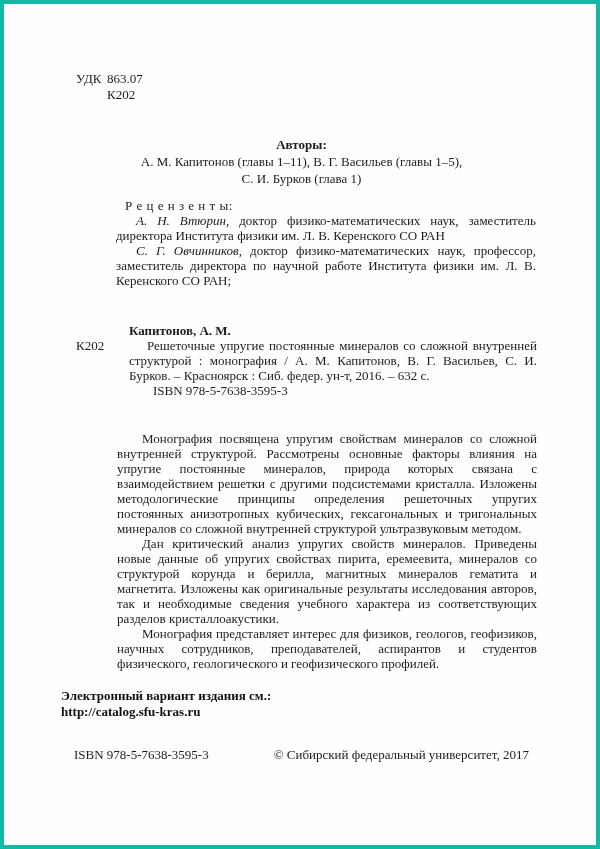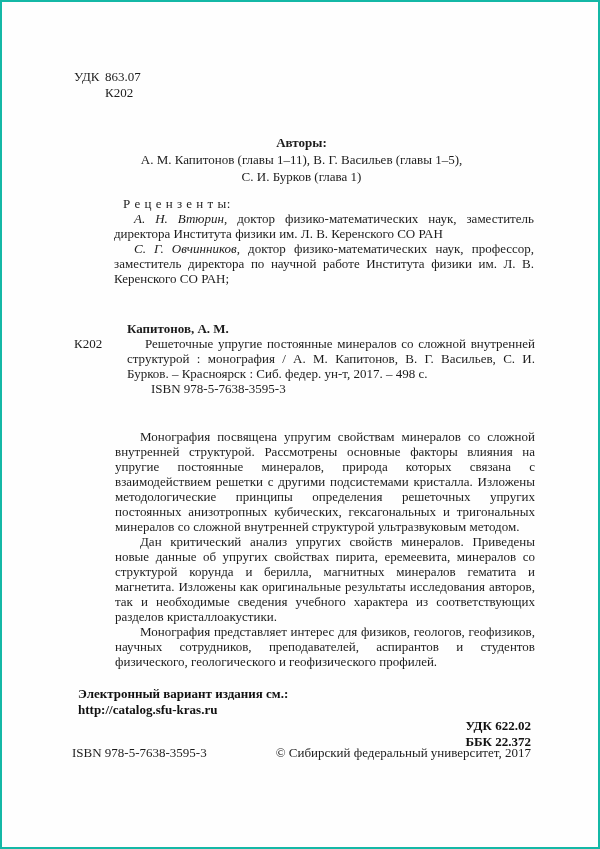--- a/index.html
+++ b/index.html
@@ -2,21 +2,21 @@
 <html><head>
 <meta charset="utf-8">
 <style>
   html, body { margin: 0; padding: 0; background: #ffffff; }
   .page {
     position: relative;
     width: 600px;
     height: 849px;
     box-sizing: border-box;
     background: #fefefe;
-    border: 2px solid #14b8a6;
+    border: 4px solid #14b8a6;
     font-family: "Liberation Serif", serif;
     font-size: 13px;
     line-height: 15px;
     color: #1c1c1c;
     overflow: hidden;
   }
   .content { padding: 67px 67px 0 70px; }
 
   
   .top-codes { margin-left: 2px; line-height: 16px; }
@@ -41,23 +41,23 @@
   .card-author { font-weight: bold; }
   .card-desc { margin: 0; text-align: justify; text-indent: 18px; }
   .card-isbn { margin-left: 24px; }
 
   
   .annotation { margin-top: 33px; margin-left: 43px; width: 420px; }
   .annotation p { margin: 0; text-align: justify; text-indent: 25px; }
 
   
   .footer-row1 {
-    position: absolute; top: 684px; left: 76px; right: 67px;
+    position: absolute; top: 684px; left: 57px; right: 67px;
     display: flex; justify-content: space-between;
-    font-weight: bold; line-height: 16px; color: #111; flex-direction: column;
+    font-weight: bold; line-height: 16px; color: #111;
   }
   .footer-codes { text-align: right; }
   .footer-row2 {
     position: absolute; top: 743px; left: 70px; right: 67px;
     display: flex; justify-content: space-between;
   }
 </style>
 </head>
 <body>
 
@@ -84,41 +84,37 @@
     <div class="reviewers-block">
       <div class="rev-heading">Р е ц е н з е н т ы:</div>
       <p class="rev-par"><span class="rev-name">А. Н. Втюрин</span><span>, доктор физико-математических наук, заместитель директора Института физики им. Л. В. Керенского СО РАН</span></p>
       <p class="rev-par"><span class="rev-name">С. Г. Овчинников</span><span>, доктор физико-математических наук, профессор, заместитель директора по научной работе Института физики им. Л. В. Керенского СО РАН;</span></p>
     </div>
 
     <div class="card-block">
       <div class="card-kcode">К202</div>
       <div class="card-content">
         <div class="card-author">Капитонов, А. М.</div>
-        <p class="card-desc">Решеточные упругие постоянные минералов со сложной внутренней структурой : монография / А. М. Капитонов, В. Г. Васильев, С. И. Бурков. – Красноярск : Сиб. федер. ун-т, 2017. – 498 с.</p>
+        <p class="card-desc">Решеточные упругие постоянные минералов со сложной внутренней структурой : монография / А. М. Капитонов, В. Г. Васильев, С. И. Бурков. – Красноярск : Сиб. федер. ун-т, 2016. – 632 с.</p>
         <div class="card-isbn">ISBN 978-5-7638-3595-3</div>
       </div>
     </div>
 
     <div class="annotation">
       <p>Монография посвящена упругим свойствам минералов со сложной внутренней структурой. Рассмотрены основные факторы влияния на упругие постоянные минералов, природа которых связана с взаимодействием решетки с другими подсистемами кристалла. Изложены методологические принципы определения решеточных упругих постоянных анизотропных кубических, гексагональных и тригональных минералов со сложной внутренней структурой ультразвуковым методом.</p>
       <p>Дан критический анализ упругих свойств минералов. Приведены новые данные об упругих свойствах пирита, еремеевита, минералов со структурой корунда и берилла, магнитных минералов гематита и магнетита. Изложены как оригинальные результаты исследования авторов, так и необходимые сведения учебного характера из соответствующих разделов кристаллоакустики.</p>
       <p>Монография представляет интерес для физиков, геологов, геофизиков, научных сотрудников, преподавателей, аспирантов и студентов физического, геологического и геофизического профилей.</p>
     </div>
 
   </div>
 
   <div class="footer-row1">
     <div>
       <div>Электронный вариант издания см.:</div>
       <div>http://catalog.sfu-kras.ru</div>
     </div>
-    <div class="footer-codes">
-      <div>УДК 622.02</div>
-      <div>ББК 22.372</div>
-    </div>
   </div>
 
   <div class="footer-row2">
     <div>ISBN 978-5-7638-3595-3</div>
     <div>© Сибирский федеральный университет, 2017</div>
   </div>
 </div>
 
 </body></html>

